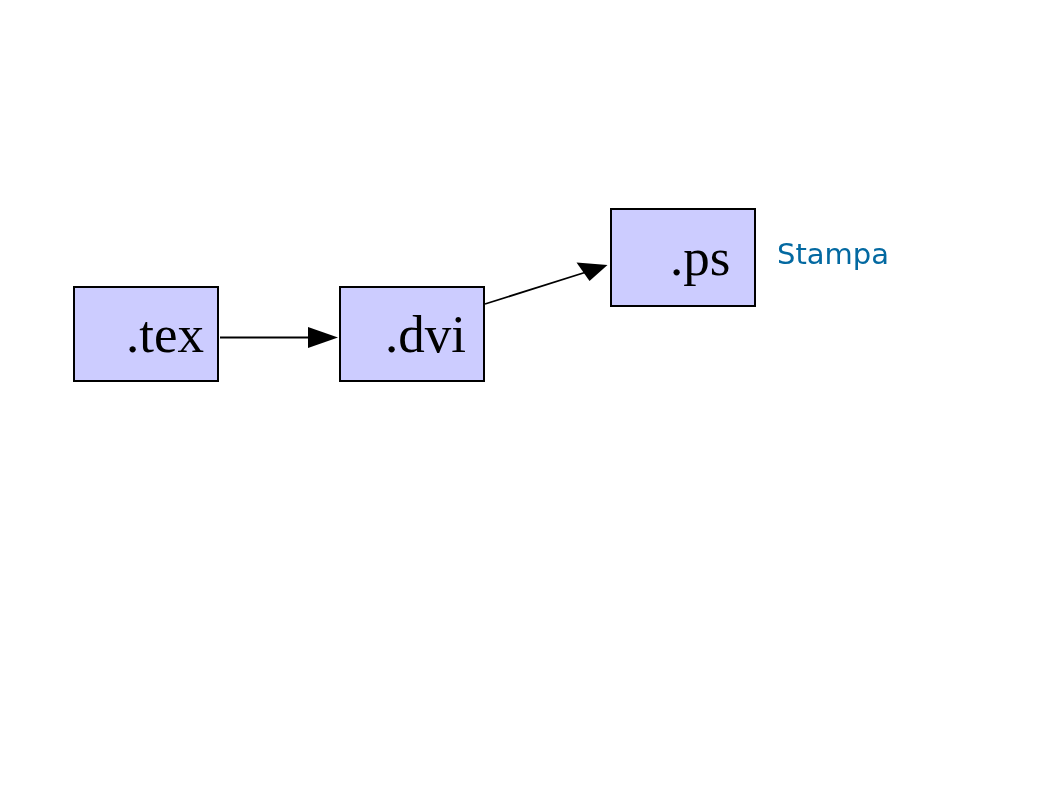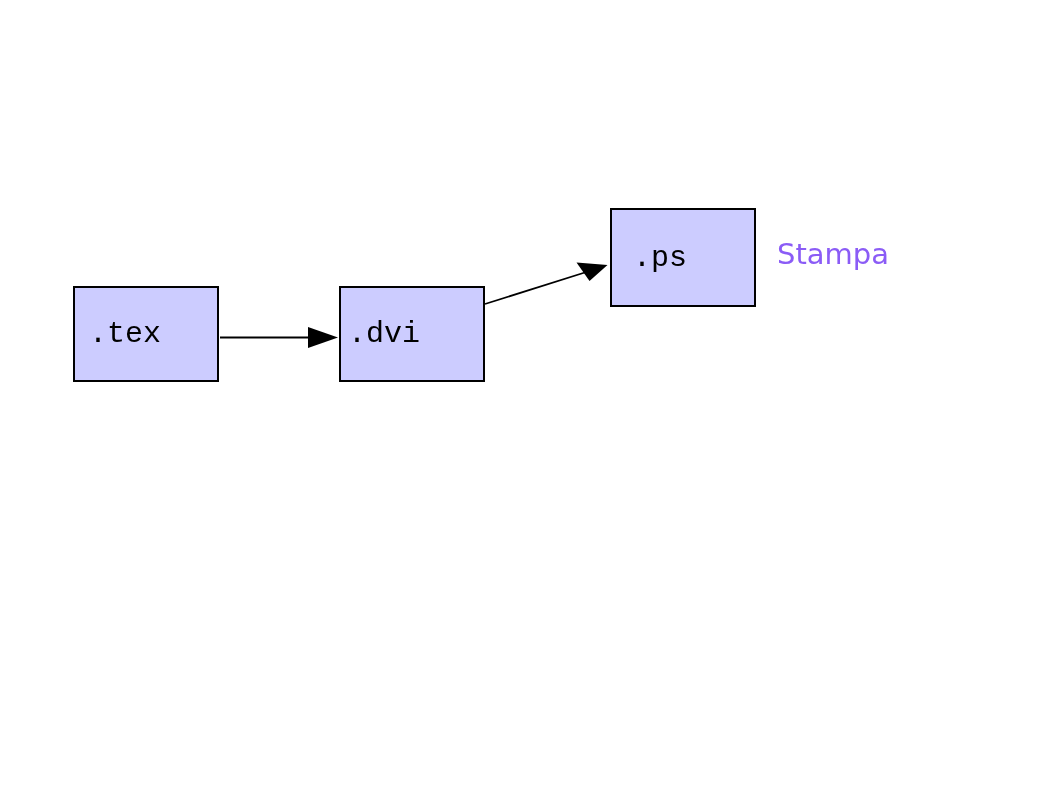--- a/index.html
+++ b/index.html
@@ -19,26 +19,27 @@
   .node {
     position: absolute;
     box-sizing: border-box;
     background: #ccccff;
     border: 2px solid #000000;
     display: flex;
     align-items: center;
     justify-content: flex-start;
   }
   .node-label {
-    font-family: Liberation Mono, monospace;
-    font-size: 30px;
+    font-family: Liberation Serif, serif;
+    font-size: 53px;
     line-height: 1;
     color: #000000;
     white-space: pre;
     letter-spacing: 0px;
+    margin-left: 37px;
   }
   #node-tex {
     left: 73px;
     top: 286px;
     width: 146px;
     height: 96px;
   }
   #node-tex .node-label { padding-left: 14px; }
 
   #node-dvi {
@@ -64,21 +65,21 @@
     width: 1058px;
     height: 794px;
     pointer-events: none;
   }
 
   .annotation {
     position: absolute;
     font-family: "DejaVu Sans", sans-serif;
     font-size: 29px;
     line-height: 1;
-    color: #8b5cf6;
+    color: #0369a1;
     white-space: pre;
     text-align: center;
   }
   #label-stampa {
     left: 777px;
     top: 240px;
   }
 </style>
 </head>
 <body>

